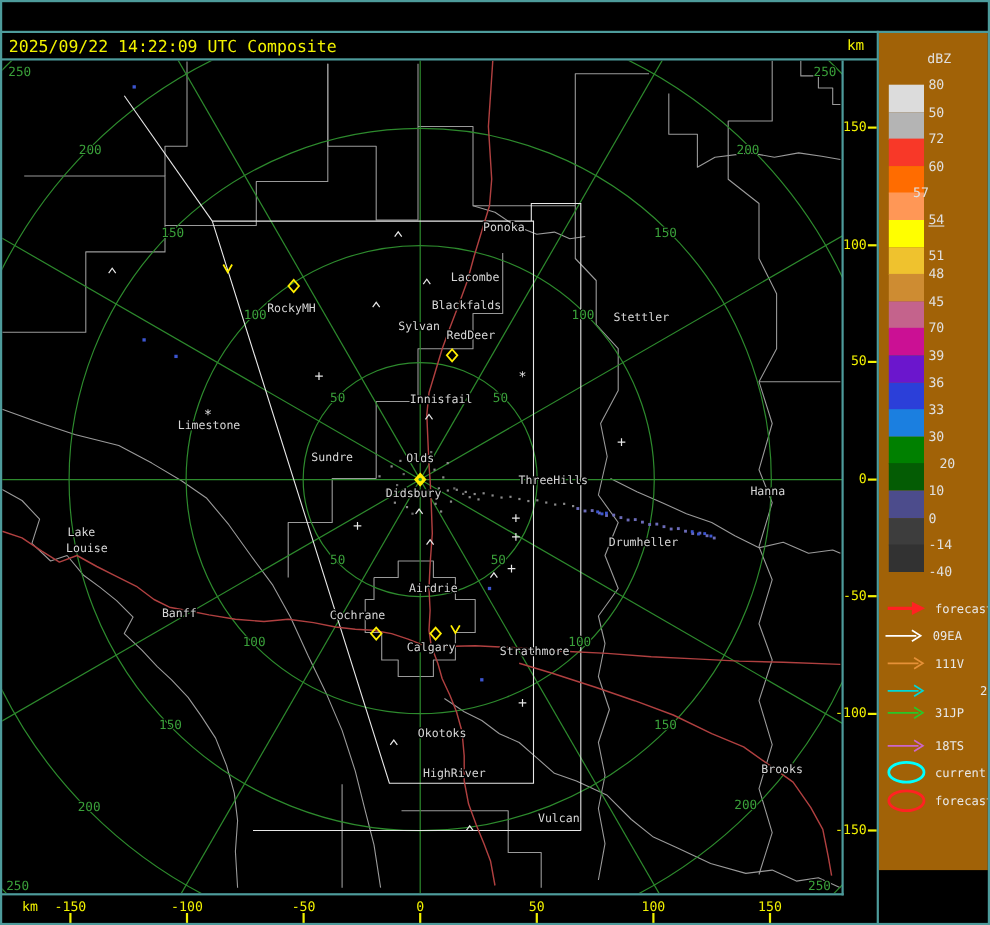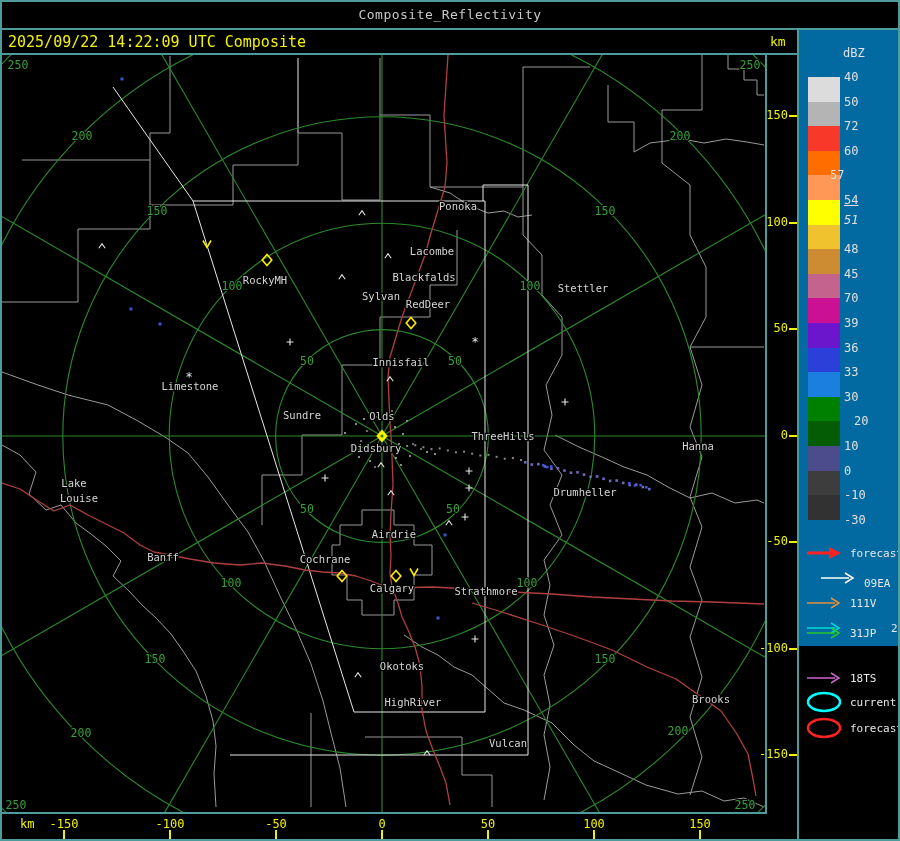--- a/index.html
+++ b/index.html
@@ -8,36 +8,33 @@
   .tealline{position:absolute;background:var(--frame-teal);}
   #outer-frame{position:absolute;left:0;top:0;right:0;bottom:0;border:2px solid var(--frame-teal);pointer-events:none;}
   #title-bar{position:absolute;left:0;top:0;width:900px;height:28px;display:flex;align-items:center;justify-content:center;}
   #title-bar .t{color:var(--title-gray);font-size:13px;letter-spacing:0.5px;}
   #timestamp{position:absolute;left:8px;top:33px;color:var(--header-yellow);font-size:15px;white-space:pre;}
   #km-top-right{position:absolute;left:770px;top:34px;color:var(--header-yellow);font-size:13px;}
   #map{position:absolute;left:2px;top:55px;width:764px;height:757px;overflow:hidden;}
   #map svg{display:block;}
   .axis-label{position:absolute;color:var(--axis-yellow);font-size:12px;white-space:nowrap;}
   .tick{position:absolute;background:var(--axis-yellow);}
-  #panel{position:absolute;left:799px;top:30px;width:99px;height:616px;background:#0369a1;}
+  #panel{position:absolute;left:799px;top:30px;width:99px;height:761px;background:#a16207;}
   .scale-box{position:absolute;width:32px;}
   .scale-label{position:absolute;color:var(--scale-text);font-size:12px;transform:translateY(-50%);}
   #dbz-title{position:absolute;color:var(--scale-text);font-size:12px;}
   .legend-row{position:absolute;display:flex;align-items:center;height:24px;}
   .legend-row .lab{color:#e8e8e8;font-size:11px;margin-left:7px;}
   text{user-select:none;}
 </style>
 </head>
 <body>
 
 <div id="stage">
 
-  <div id="title-bar">
-    <span class="t">Composite_Reflectivity</span>
-  </div>
 
   <div id="timestamp">2025/09/22 14:22:09 UTC Composite</div>
   <div id="km-top-right">km</div>
 
   <div id="map">
     <svg id="map-svg" width="764" height="757" xmlns="http://www.w3.org/2000/svg">
       <g id="g-counties">
           <polyline points="20,105 148,105 148,174 76,174 76,247 0,247" fill="none" stroke="#9a9a9a" stroke-width="1" stroke-linejoin="round"></polyline>
           <polyline points="168,1 168,78 148,78 148,105" fill="none" stroke="#9a9a9a" stroke-width="1" stroke-linejoin="round"></polyline>
           <polyline points="148,150 231,150 231,110 296,110 296,3" fill="none" stroke="#9a9a9a" stroke-width="1" stroke-linejoin="round"></polyline>
@@ -356,70 +353,70 @@
         <div style="left:9px;top:243.8px;height:25.1px;background:#c4638c;" class="scale-box"></div>
         <div style="left:9px;top:268.4px;height:25.1px;background:#cb1094;" class="scale-box"></div>
         <div style="left:9px;top:293px;height:25.1px;background:#6b16cd;" class="scale-box"></div>
         <div style="left:9px;top:317.6px;height:25.1px;background:#2b3fd9;" class="scale-box"></div>
         <div style="left:9px;top:342.20000000000005px;height:25.1px;background:#1b7fe0;" class="scale-box"></div>
         <div style="left:9px;top:366.8px;height:25.1px;background:#008000;" class="scale-box"></div>
         <div style="left:9px;top:391.40000000000003px;height:25.1px;background:#045c04;" class="scale-box"></div>
         <div style="left:9px;top:416px;height:25.1px;background:#4c4c8c;" class="scale-box"></div>
         <div style="left:9px;top:440.6px;height:25.1px;background:#3d3d3d;" class="scale-box"></div>
         <div style="left:9px;top:465.20000000000005px;height:25.1px;background:#323232;" class="scale-box"></div>
-        <div style="left:45px;top:47px;" class="scale-label">40</div>
+        <div style="left:45px;top:47px;" class="scale-label">80</div>
         <div style="left:45px;top:71.6px;" class="scale-label">50</div>
         <div style="left:45px;top:96.2px;" class="scale-label">72</div>
         <div style="left:45px;top:120.80000000000001px;" class="scale-label">60</div>
         <div style="left:31px;top:145.4px;" class="scale-label">57</div>
         <div style="left:45px;top:170px;text-decoration:underline;" class="scale-label">54</div>
-        <div style="left:45px;top:190px;font-style:italic;" class="scale-label">51</div>
+        <div style="left:45px;top:202px;" class="scale-label">51</div>
         <div style="left:45px;top:219.20000000000002px;" class="scale-label">48</div>
         <div style="left:45px;top:243.8px;" class="scale-label">45</div>
         <div style="left:45px;top:268.4px;" class="scale-label">70</div>
         <div style="left:45px;top:293px;" class="scale-label">39</div>
         <div style="left:45px;top:317.6px;" class="scale-label">36</div>
         <div style="left:45px;top:342.20000000000005px;" class="scale-label">33</div>
         <div style="left:45px;top:366.8px;" class="scale-label">30</div>
         <div style="left:55px;top:391.40000000000003px;" class="scale-label">20</div>
         <div style="left:45px;top:416px;" class="scale-label">10</div>
         <div style="left:45px;top:440.6px;" class="scale-label">0</div>
-        <div style="left:45px;top:465.20000000000005px;" class="scale-label">-10</div>
-        <div style="left:45px;top:489.8px;" class="scale-label">-30</div>
+        <div style="left:45px;top:465.20000000000005px;" class="scale-label">-14</div>
+        <div style="left:45px;top:489.8px;" class="scale-label">-40</div>
       </div>
     <div id="legend">
         <div class="legend-row" style="left: 6px; top: 511px;">
           <svg width="38" height="24">
             <line x1="2" y1="12" x2="30" y2="12" stroke="#ff2222" stroke-width="3"></line>
             <polygon points="24,6 36,12 24,18" fill="#ff2222"></polygon>
           </svg>
           <span class="lab">forecast</span>
         </div>
-        <div class="legend-row" style="left: 20px; top: 536px; align-items: flex-end;">
+        <div class="legend-row" style="left: 4px; top: 536px;">
           <svg width="38" height="24">
             <line x1="2" y1="12" x2="30" y2="12" stroke="#ffffff" stroke-width="1.5"></line>
             <path d="M26,7 L34,12 L26,17" fill="none" stroke="#ffffff" stroke-width="1.5"></path>
           </svg>
           <span class="lab">09EA</span>
         </div>
         <div class="legend-row" style="left: 6px; top: 561px;">
           <svg width="38" height="24">
             <line x1="2" y1="12" x2="30" y2="12" stroke="#e69138" stroke-width="1.5"></line>
             <path d="M26,7 L34,12 L26,17" fill="none" stroke="#e69138" stroke-width="1.5"></path>
           </svg>
           <span class="lab">111V</span>
         </div>
         <div class="legend-row" style="left: 6px; top: 586px; gap: 41px;">
           <svg width="38" height="24">
             <line x1="2" y1="12" x2="30" y2="12" stroke="#00d8d8" stroke-width="1.5"></line>
             <path d="M26,7 L34,12 L26,17" fill="none" stroke="#00d8d8" stroke-width="1.5"></path>
           </svg>
           <span class="lab">27ZW</span>
         </div>
-        <div class="legend-row" style="left: 6px; top: 591px;">
+        <div class="legend-row" style="left: 6px; top: 606px;">
           <svg width="38" height="24">
             <line x1="2" y1="12" x2="30" y2="12" stroke="#28c828" stroke-width="1.5"></line>
             <path d="M26,7 L34,12 L26,17" fill="none" stroke="#28c828" stroke-width="1.5"></path>
           </svg>
           <span class="lab">31JP</span>
         </div>
         <div class="legend-row" style="left: 6px; top: 636px;">
           <svg width="38" height="24">
             <line x1="2" y1="12" x2="30" y2="12" stroke="#cc66cc" stroke-width="1.5"></line>
             <path d="M26,7 L34,12 L26,17" fill="none" stroke="#cc66cc" stroke-width="1.5"></path>

